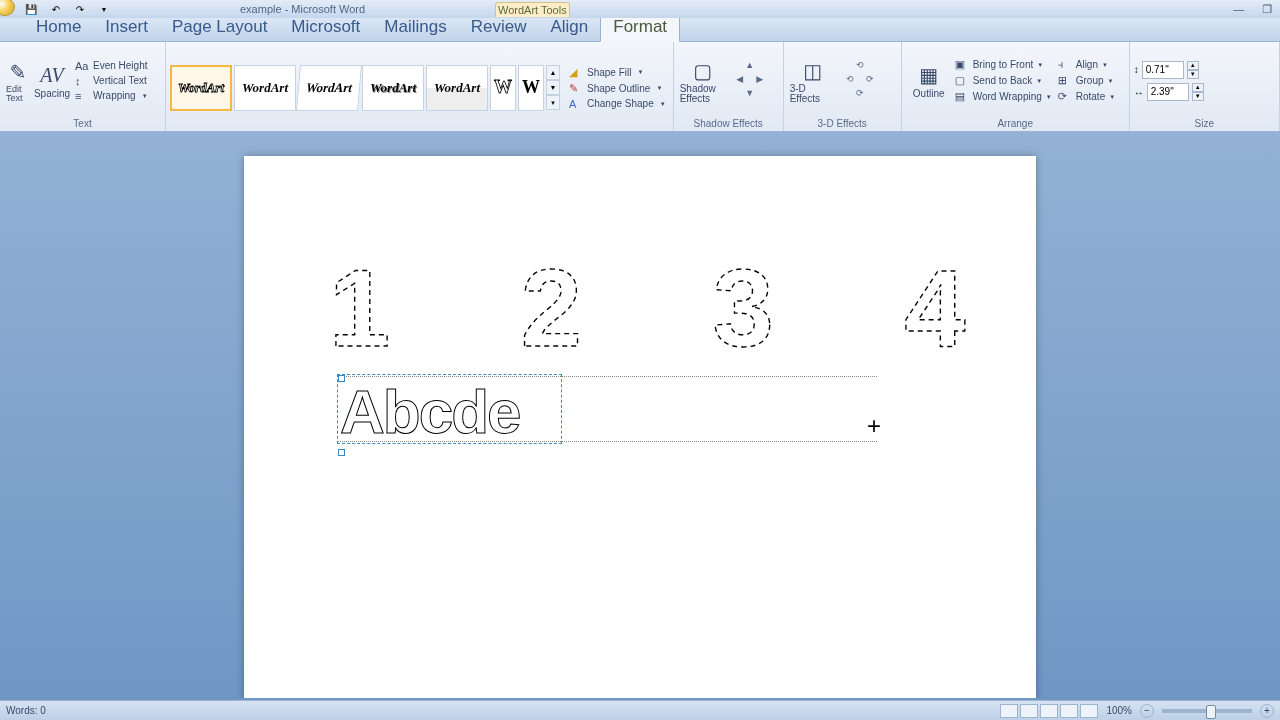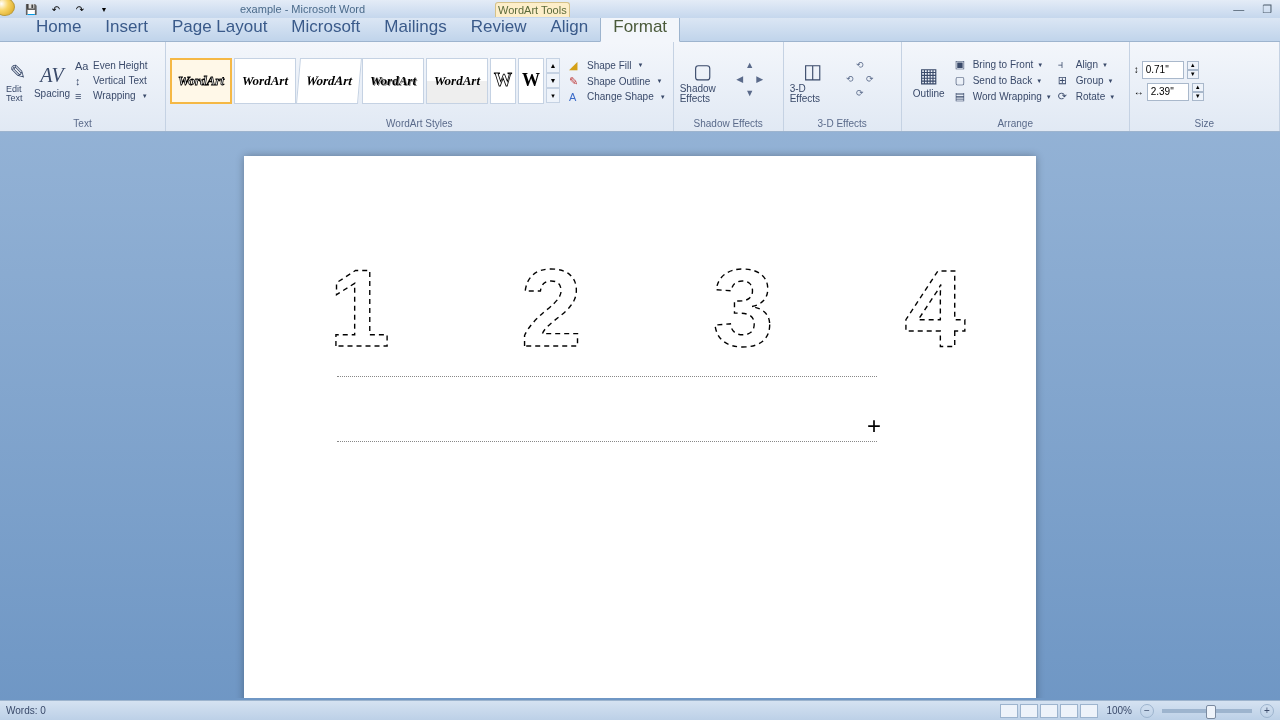--- a/index.html
+++ b/index.html
@@ -170,21 +170,20 @@
             <span>Shape Outline</span>
             <span style="font-size:6px;margin-left:2px;">▼</span>
           </div>
         <div class="smallbtn">
             <span class="icon" style="color:#3a6ac8;">A</span>
             <span>Change Shape</span>
             <span style="font-size:6px;margin-left:2px;">▼</span>
           </div>
       </div>
     </div>
-    <div class="group-label">WordArt Styles</div>
   </div>
 
   <div class="group" style="width:110px;">
     <div class="group-body effects-body">
       <div class="bigbtn" style="width:50px;">
         <div class="icon">▢</div>
         <span style="line-height:10px;">Shadow Effects</span>
       </div>
       <div class="nudge-grid">
         <div style="grid-column:1/3;">▲</div>
@@ -285,20 +284,25 @@
 
     <svg class="numbers-svg" viewBox="0 0 640 120">
       <text x="0" y="100" font-family="Arial" font-weight="bold" font-size="110" fill="none" stroke="#000" stroke-width="1.4" stroke-dasharray="5,4" letter-spacing="50">1 2 3 4 5</text>
     </svg>
 
     <div class="letters-box">
       <div class="guide-lines">
         <div style="top:0;"></div>
         <div style="bottom:0;"></div>
       </div>
+      <div class="letters-selection">
+        <svg class="letters-svg" viewBox="0 0 225 70">
+          <text x="2" y="58" font-family="Arial" font-weight="bold" font-size="62" fill="none" stroke="#000" stroke-width="1" letter-spacing="-2">Abcde</text>
+        </svg>
+      </div>
       <div class="crosshair" style="left:530px;top:38px;">+</div>
     </div>
 
   </div>
 </div>
 
 <div class="statusbar">
   <span>Words: 0</span>
   <div class="right">
     <div class="viewbtn"></div>

